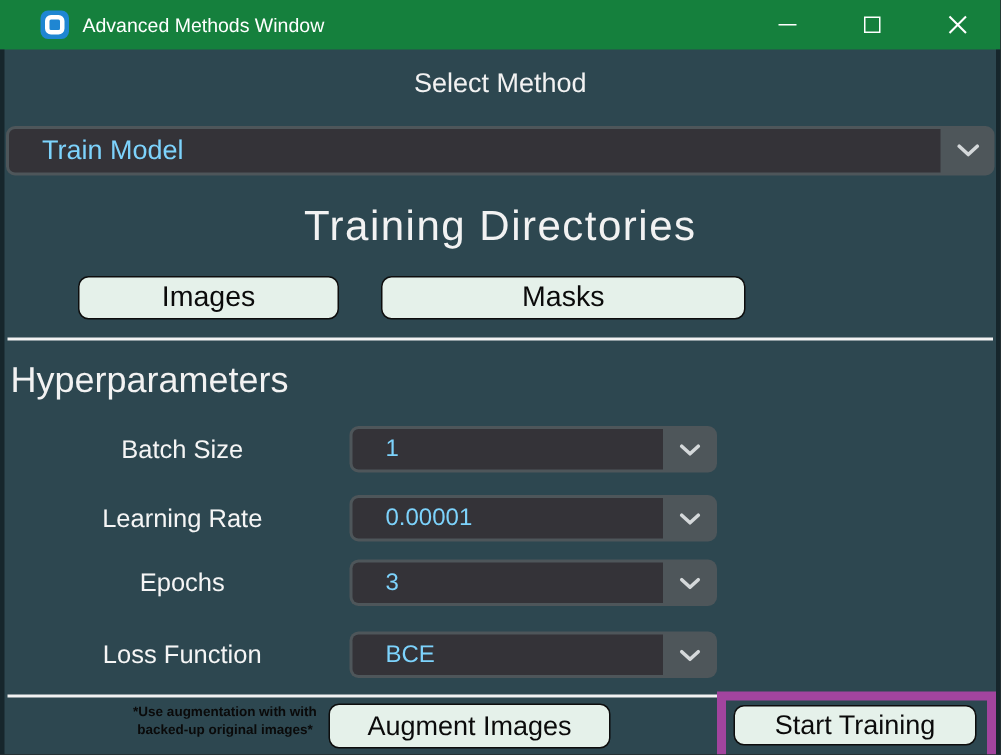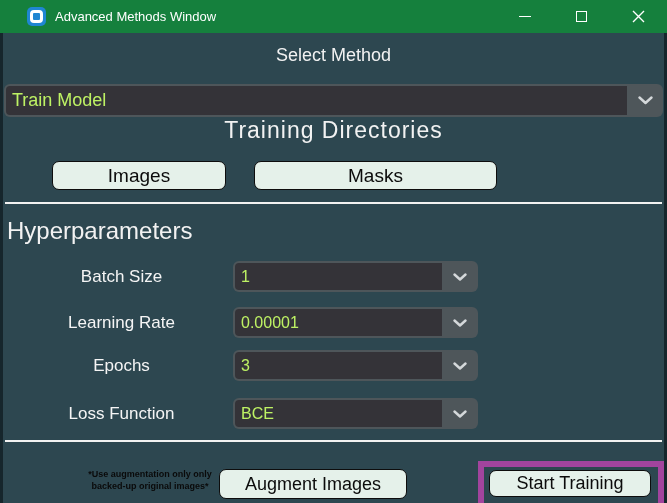--- a/index.html
+++ b/index.html
@@ -29,33 +29,33 @@
   }
   .win-title { margin-left: 9px; color: #ffffff; font-size: 13px; }
   .controls { margin-left: auto; display: flex; height: 100%; }
   .ctrl { width: 57px; height: 100%; display: flex; align-items: center; justify-content: center; cursor: default; }
   .glyph-min { width: 12px; height: 1.5px; background: #ffffff; }
   .glyph-max { width: 11px; height: 11px; border: 1.5px solid #ffffff; }
 
   
   .heading-center { text-align: center; color: #f2f2f2; }
   .h-select { margin-top: 12px; font-size: 18px; }
-  .h-training { font-size: 23px; letter-spacing: 1px; }
+  .h-training { margin-top: 18px; font-size: 28px; letter-spacing: 1px; }
   .heading-left { margin: 13px 0 0 7px; color: #f2f2f2; font-size: 24px; }
 
   
   .combo {
     background: #4e565a; border-radius: 6px;
     display: flex; overflow: hidden; cursor: default;
   }
   .combo-value {
     flex: 1; background: #343338;
     margin: 2px 0 2px 2px; border-radius: 4px 0 0 4px;
-    display: flex; align-items: center; padding-left: 6px;
-    color: #bef264; white-space: nowrap; overflow: hidden;
+    display: flex; align-items: center; padding-left: 22px;
+    color: #7dd3fc; white-space: nowrap; overflow: hidden;
   }
   .combo-arrow { width: 36px; display: flex; align-items: center; justify-content: center; }
   .combo-main { margin: 18px 4px 0 4px; height: 33px; }
   .combo-main .combo-value { font-size: 18px; }
   .combo-row { width: 245px; height: 31px; }
   .combo-row .combo-value { font-size: 16px; }
 
   
   .btn {
     appearance: none; background: #e5f1ea;
@@ -191,21 +191,21 @@
         <svg width="14" height="8" viewBox="0 0 14 8">
             <path d="M1.5 1.5 L7 6.5 L12.5 1.5" stroke="#d4d8da" stroke-width="2.4" fill="none" stroke-linecap="round" stroke-linejoin="round"></path>
           </svg>
       </div>
     </div>
   </div>
 
   <div class="divider divider-bottom"></div>
 
   <div class="footer-note">
-    <div>*Use augmentation only only</div>
+    <div>*Use augmentation with with</div>
     <div>backed-up original images*</div>
   </div>
 
   <button class="btn augment-btn">Augment Images</button>
 
   <div class="highlight-box">
     <button class="btn start-btn">Start Training</button>
   </div>
 
   <div class="edge edge-left"></div>

